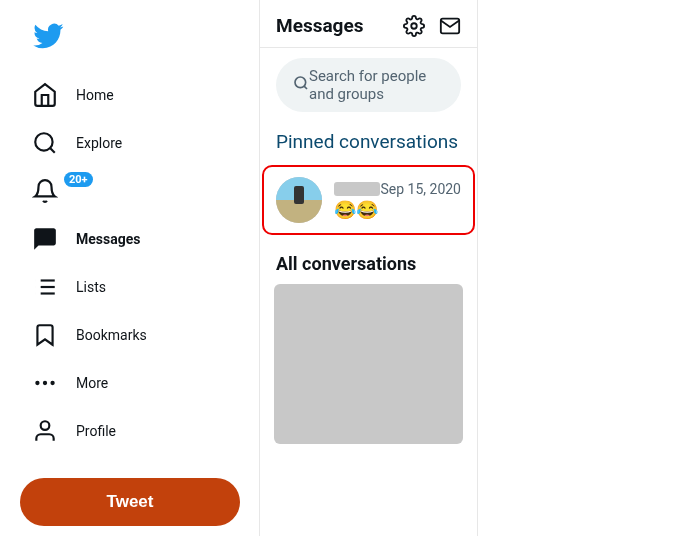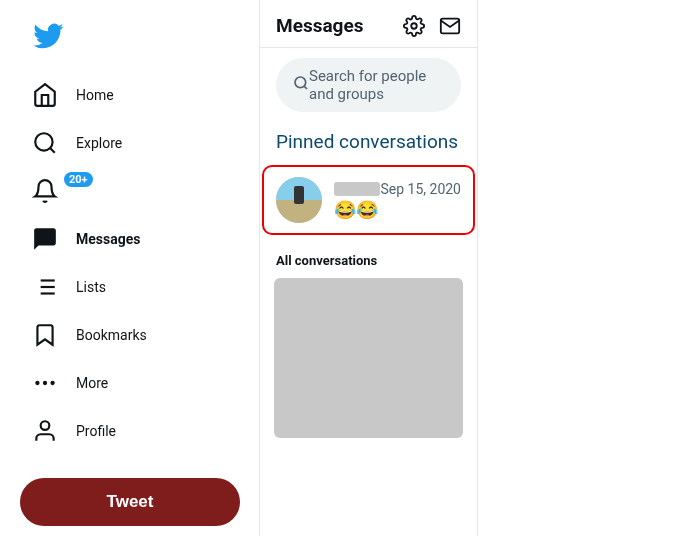--- a/index.html
+++ b/index.html
@@ -78,21 +78,21 @@
       font-size: 11px;
       font-weight: 700;
       padding: 1px 5px;
       position: absolute;
       top: 4px;
       left: 24px;
       margin-left: 20px;
     }
 
     .tweet-btn {
-      background: #7f1d1d;
+      background: #c2410c;
       color: #fff;
       border: none;
       border-radius: 30px;
       padding: 14px 0;
       font-size: 17px;
       font-weight: 700;
       cursor: pointer;
       width: 220px;
       margin-top: 12px;
       text-align: center;
@@ -228,21 +228,21 @@
       white-space: nowrap;
     }
 
     .conv-emojis {
       font-size: 18px;
       margin-top: 2px;
     }
 
     .all-conversations-title {
       padding: 12px 16px 6px;
-      font-size: 13px;
+      font-size: 18px;
       font-weight: 700;
       color: #0f1419;
     }
 
     .conversation-placeholder {
       margin: 4px 14px;
       background: #c8c8c8;
       border-radius: 6px;
       height: 160px;
     }

